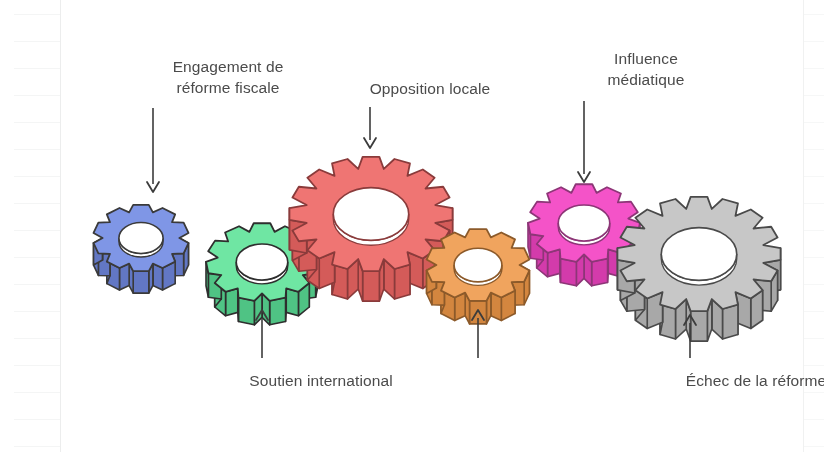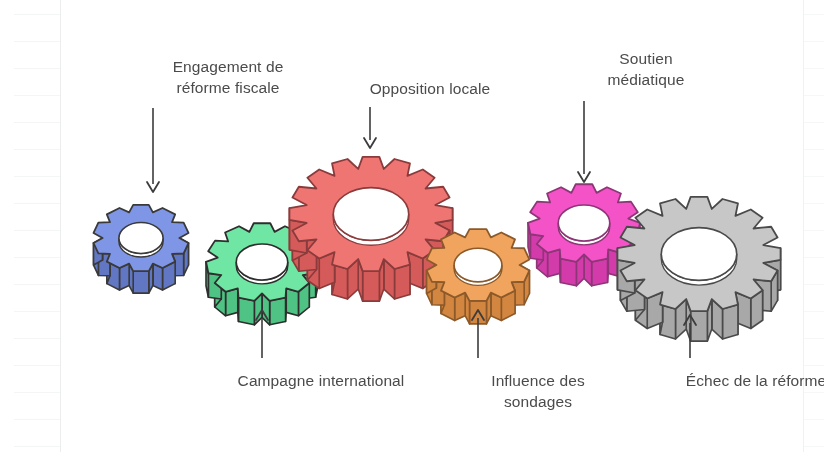--- a/index.html
+++ b/index.html
@@ -307,21 +307,19 @@
       <g>
         <line x1="690" x2="690" y1="358" y2="323" stroke="#3c3c3c" stroke-width="1.6"></line>
         <path d="M684,325L690,315L696,325" fill="none" stroke="#3c3c3c" stroke-width="1.8" stroke-linecap="round" stroke-linejoin="round"></path>
       </g>
     </svg>
 
   <div class="stage" id="label-layer">
       <div class="label" style="left: 88px; top: 56px; width: 160px; text-align: center; color: rgb(75, 75, 75);">Engagement de
 réforme fiscale</div>
       <div class="label" style="left: 288px; top: 78px; width: 164px; text-align: center; color: rgb(75, 75, 75);">Opposition locale</div>
-      <div class="label" style="left: 518px; top: 48px; width: 136px; text-align: center; color: rgb(75, 75, 75);">Soutien
+      <div class="label" style="left: 518px; top: 48px; width: 136px; text-align: center; color: rgb(75, 75, 75);">Influence
 médiatique</div>
-      <div class="label" style="left: 168px; top: 370px; width: 186px; text-align: center; color: rgb(75, 75, 75);">Campagne international</div>
-      <div class="label" style="left: 410px; top: 370px; width: 136px; text-align: center; color: rgb(75, 75, 75);">Influence des
-sondages</div>
+      <div class="label" style="left: 168px; top: 370px; width: 186px; text-align: center; color: rgb(75, 75, 75);">Soutien international</div>
       <div class="label" style="left: 602px; top: 370px; width: 188px; text-align: center; color: rgb(75, 75, 75);">Échec de la réforme</div>
     </div>
 
 </div>
 
 </body></html>

